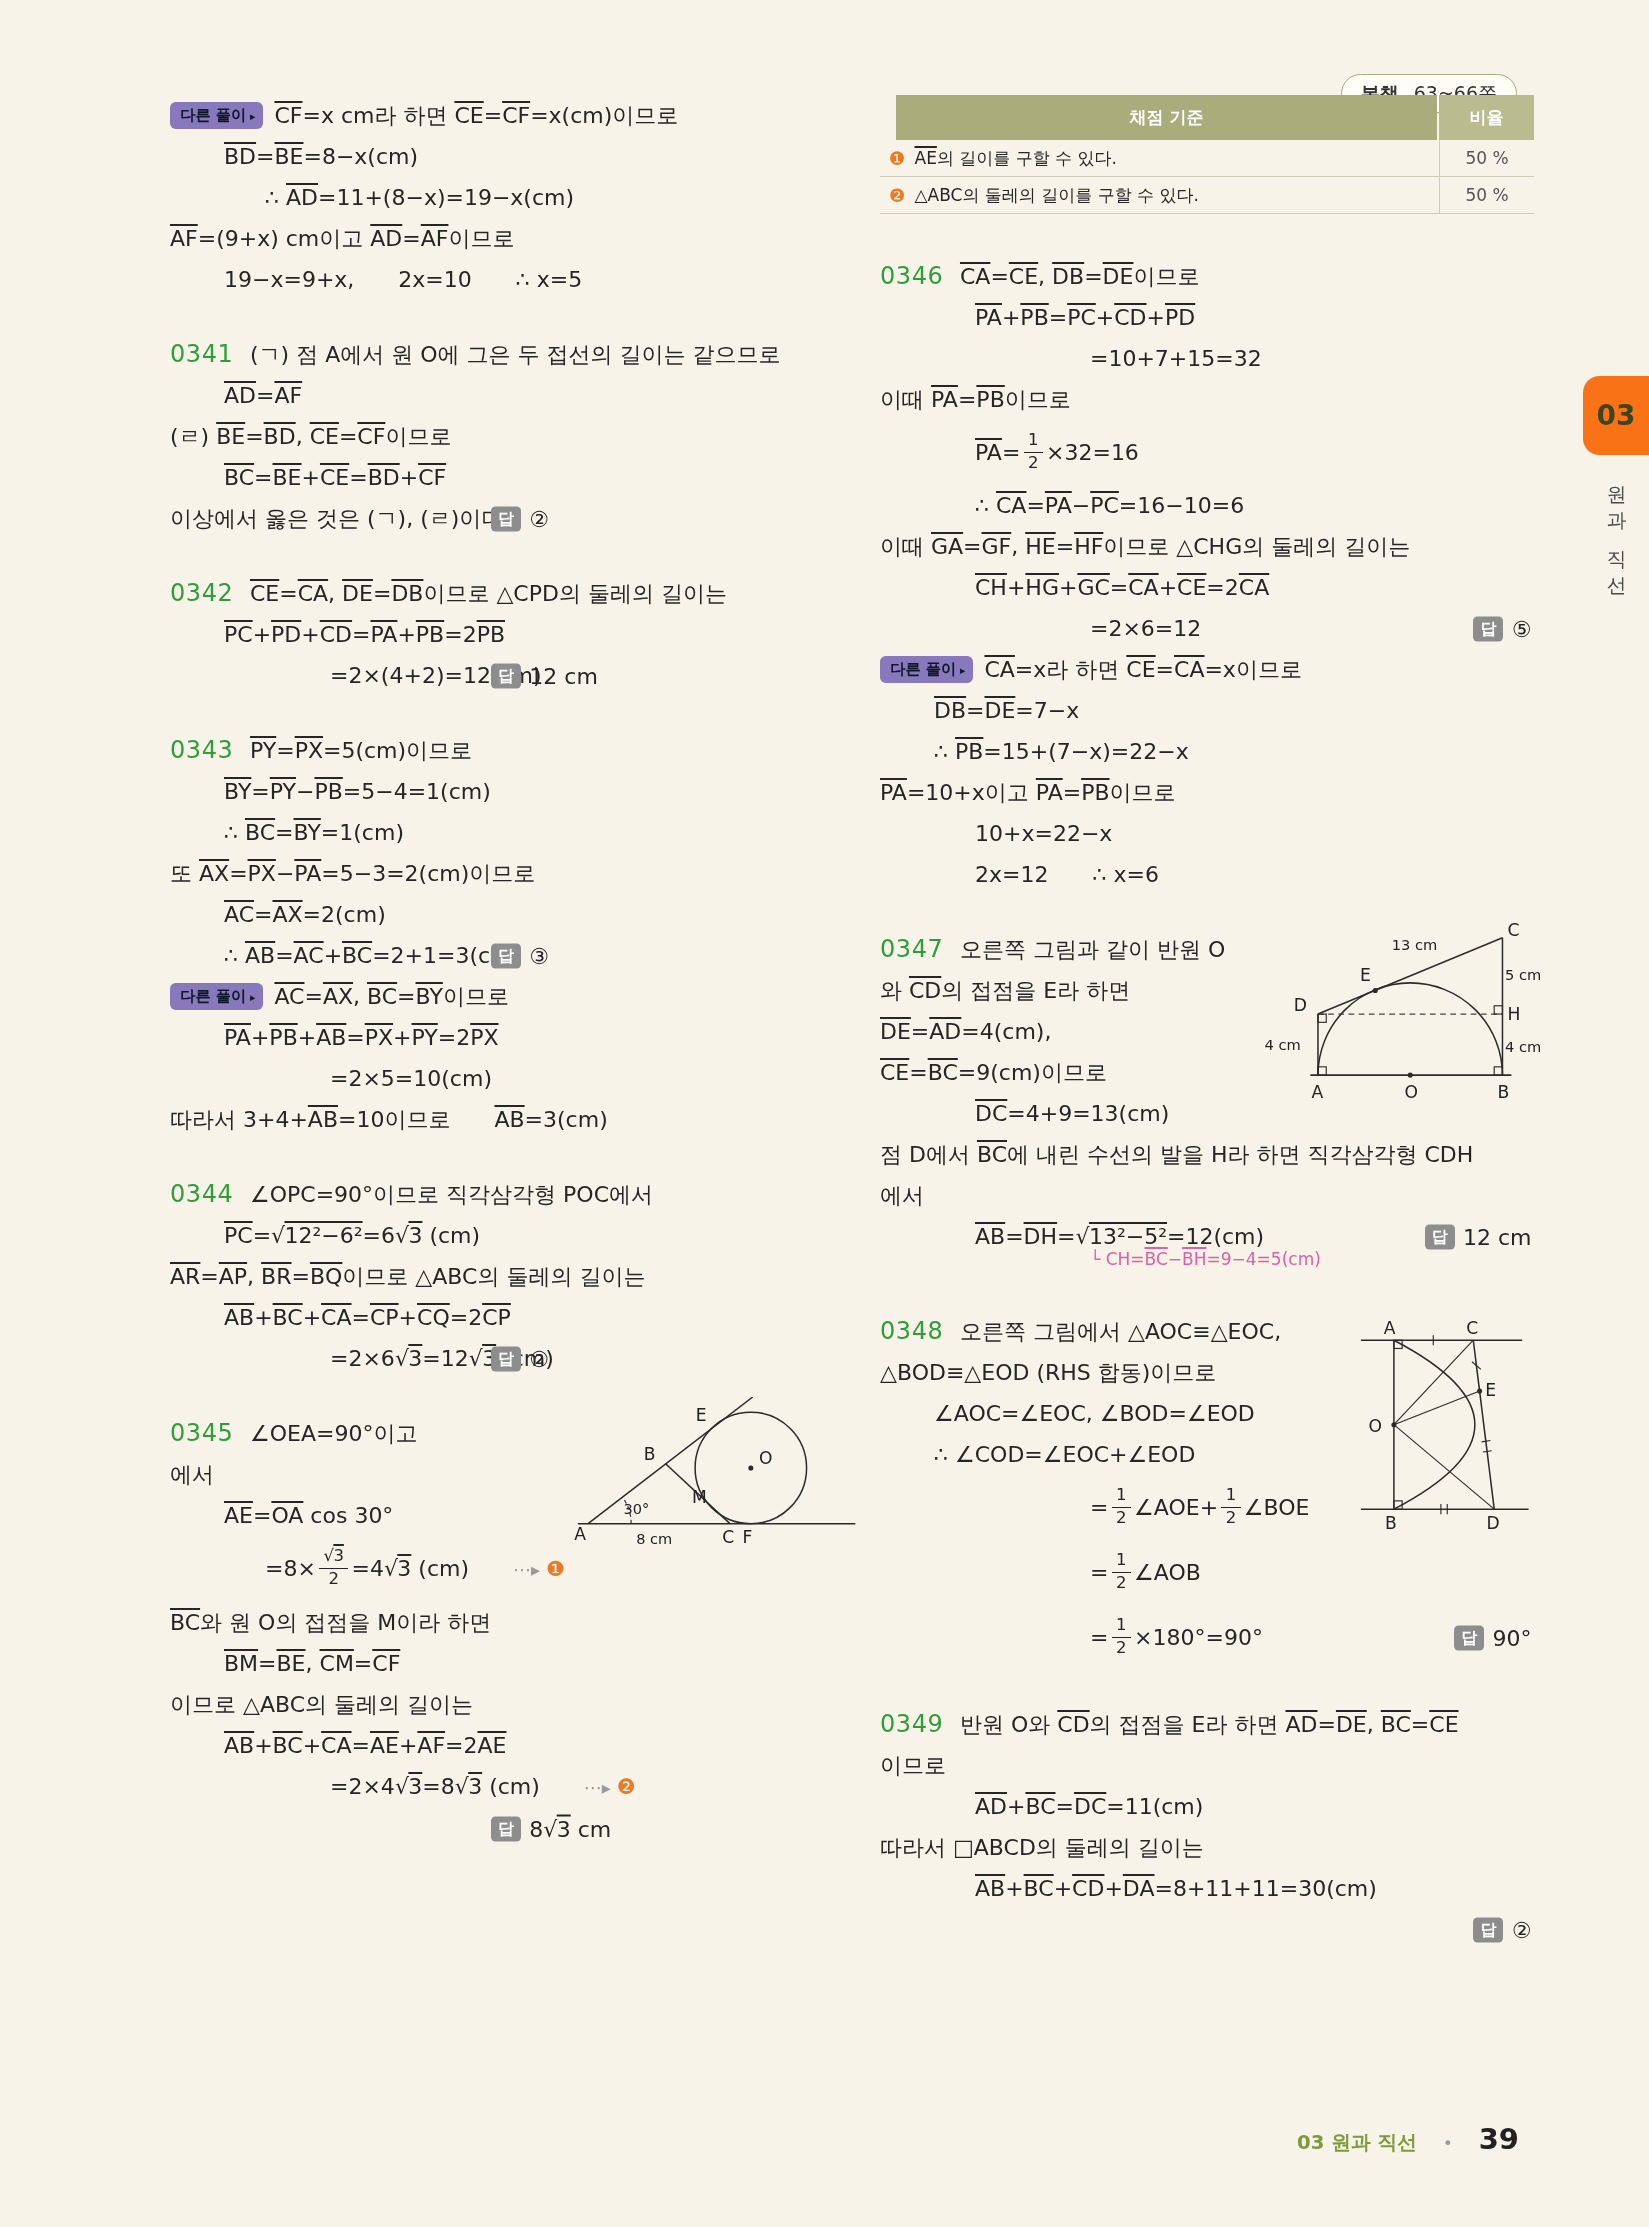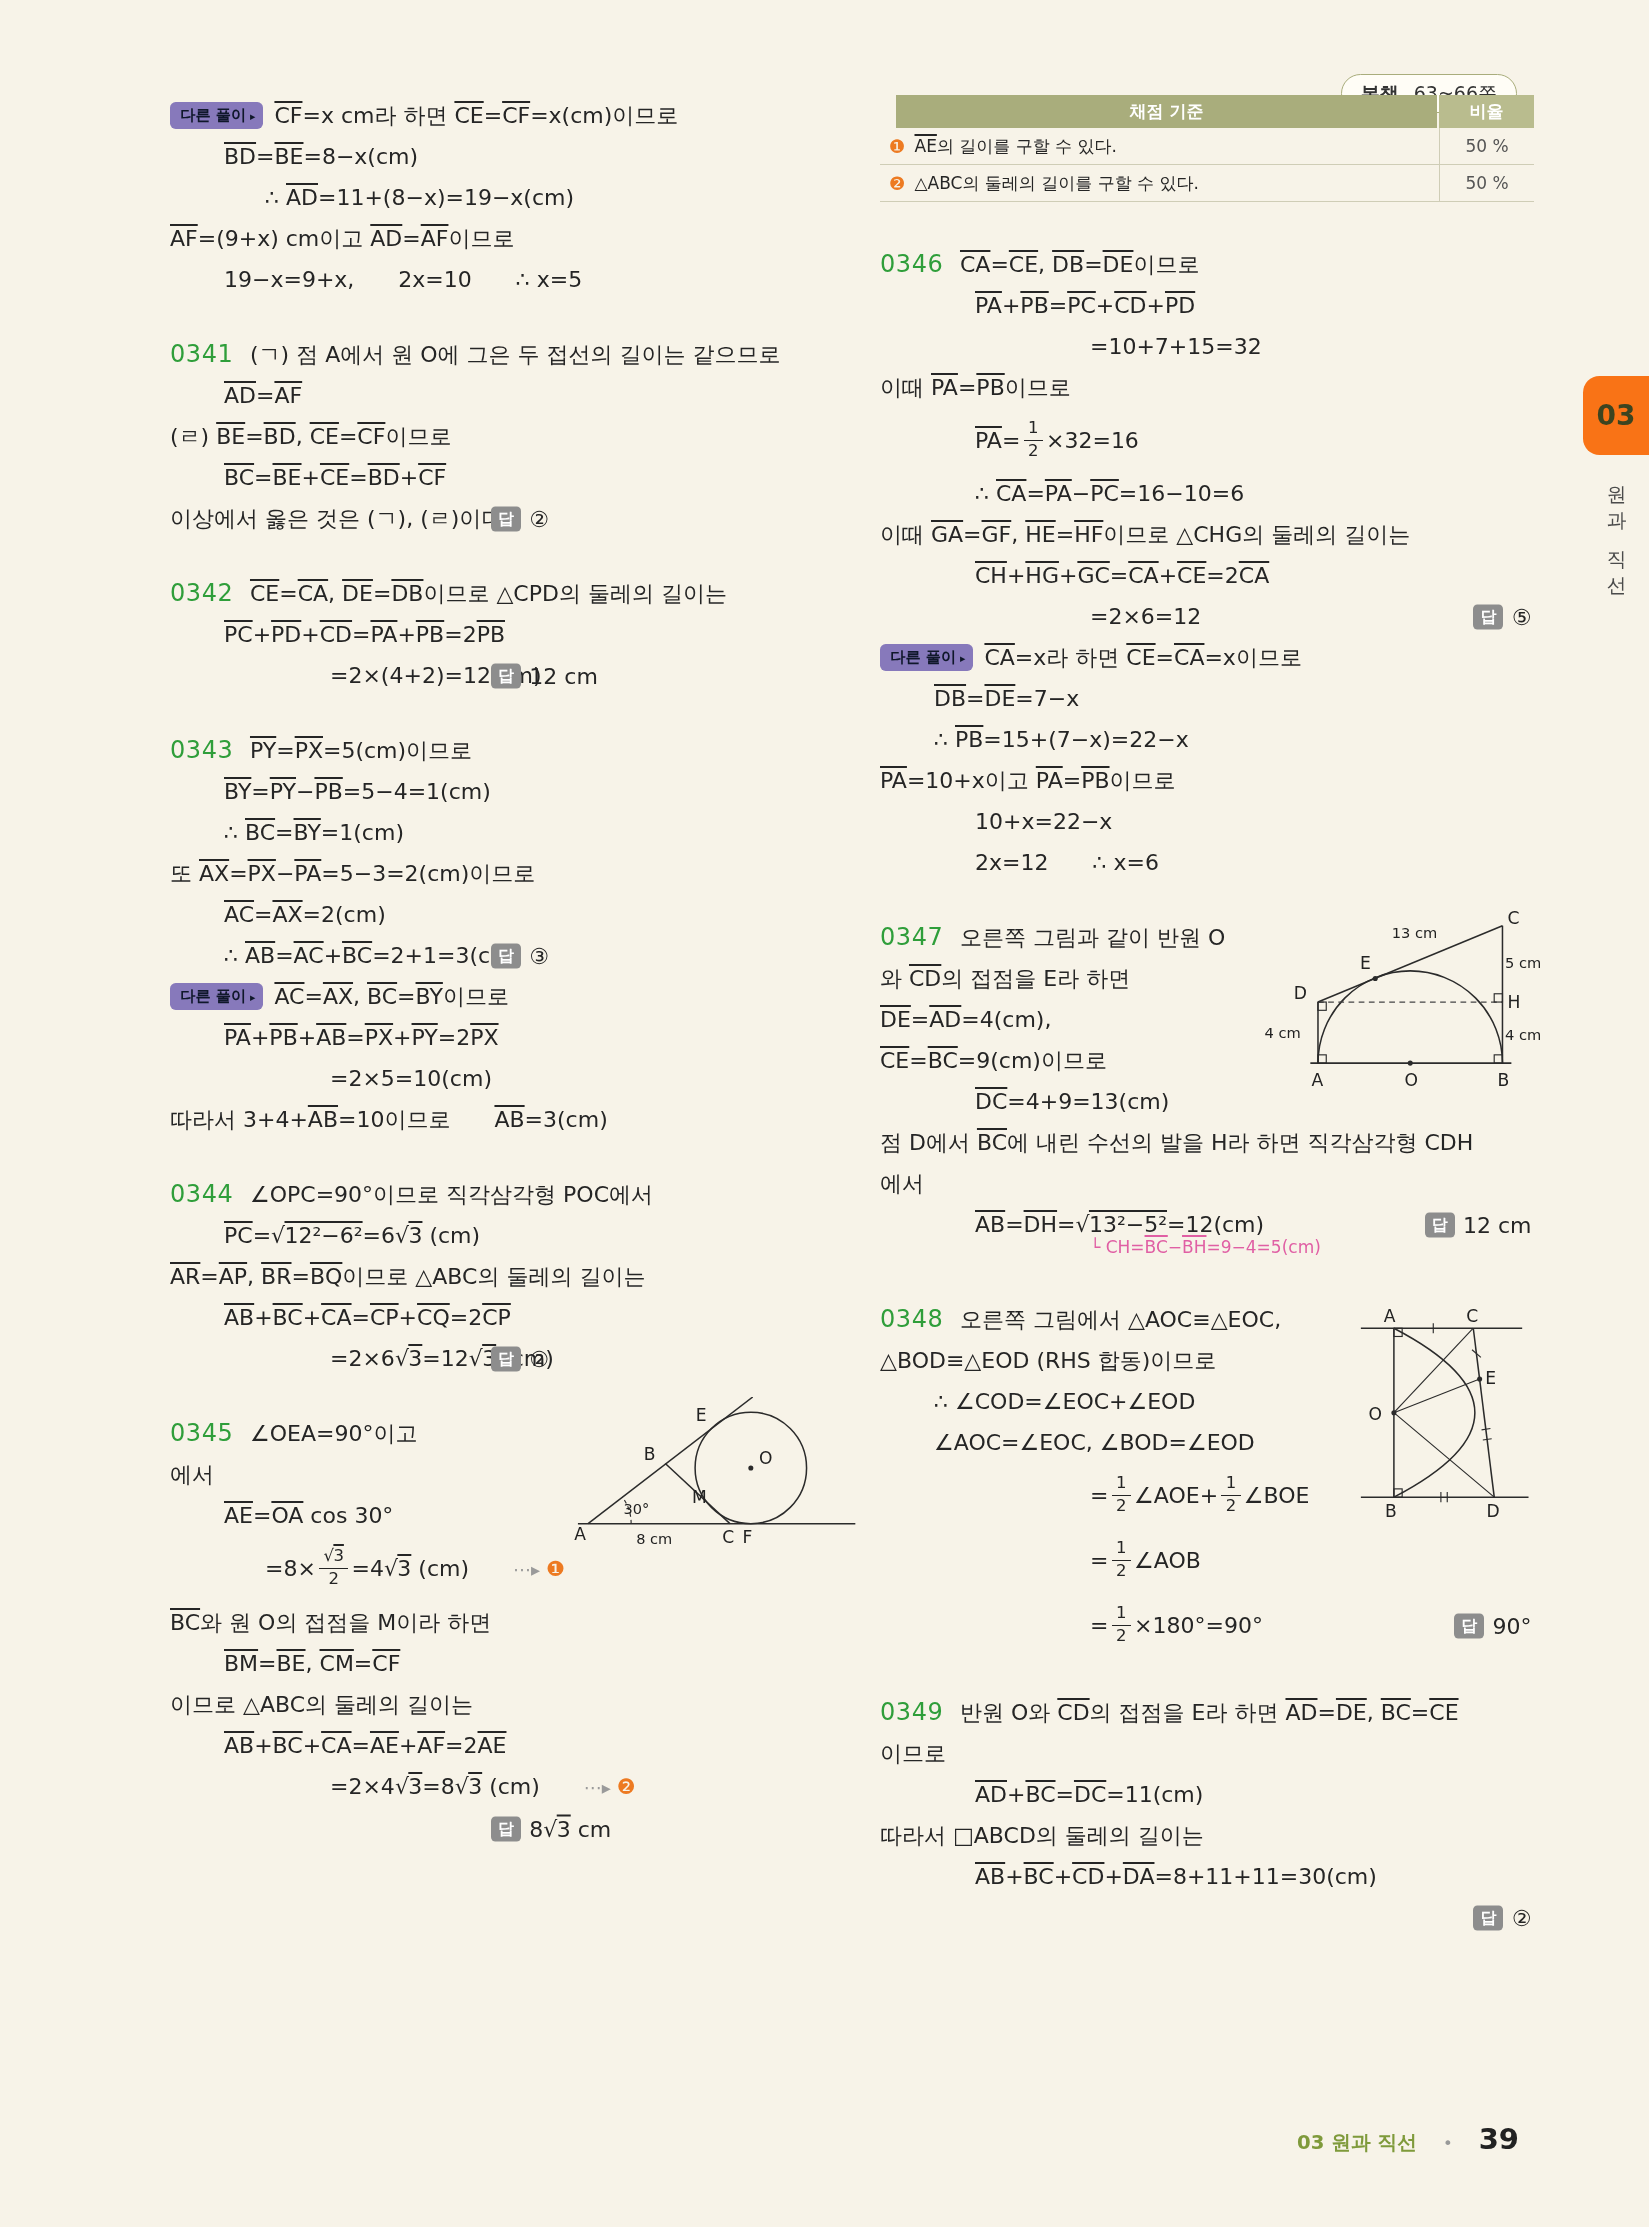--- a/index.html
+++ b/index.html
@@ -33,21 +33,21 @@
   .mark{margin-left:44px;color:#9a9a9a;font-size:18px;}
   .cnum{color:#ed7a21;font-size:21px;}
   .ansl{position:absolute;left:321px;top:50%;transform:translateY(-50%);white-space:nowrap;}
   .ansr{position:absolute;right:2.5px;top:50%;transform:translateY(-50%);white-space:nowrap;}
   .badge-ans{display:inline-block;background:#8d8d8d;color:#fff;font-size:16px;font-weight:bold;
     line-height:1;padding:4.4px 7px 5.1px;border-radius:4.4px;margin-right:8.3px;vertical-align:2.5px;}
   .line.pink{color:#e05fa4;font-size:17px;min-height:29px;line-height:23px;margin-top:-9px;}
 
   
   .grade-table{width:100%;margin-bottom:42px;font-size:17px;}
-  .gt-head{display:flex;height:33px;margin-left:16px;}
+  .gt-head{display:flex;height:45px;margin-left:16px;}
   .gt-h1{flex:1;background:#a9ad7c;color:#fff;display:flex;align-items:center;justify-content:center;font-weight:bold;}
   .gt-h2{width:95px;background:#b9bc8e;color:#fff;display:flex;align-items:center;justify-content:center;font-weight:bold;margin-left:1.9px;}
   .gt-row{display:flex;border-bottom:1.3px solid #cfcdb6;min-height:37px;}
   .gt-c1{flex:1;display:flex;align-items:center;padding-left:9px;gap:9px;}
   .gt-c2{width:95px;display:flex;align-items:center;justify-content:center;border-left:1.3px solid #cfcdb6;color:#555;}
   .gt-mark{color:#ed7a21;font-size:18.4px;}
 
   
   .hbadge{position:absolute;top:74px;right:132px;height:39px;border:1.9px solid #a9ad7c;background:#fffdf6;
     border-radius:21.6px;display:flex;align-items:center;padding:0 19px;font-size:19px;gap:15px;}
@@ -273,22 +273,22 @@
   <text x="94" y="36">A</text>
             <text x="224" y="36">C</text>
             <text x="254" y="134">E</text>
             <text x="70" y="190">O</text>
             <text x="96" y="344">B</text>
             <text x="256" y="344">D</text>
           </svg>
 </div>
         <div class="line"><span class="pnum">0348</span><span class="mtext">오른쪽 그림에서 △AOC≡△EOC,</span></div>
         <div class="line"><span class="mtext">△BOD≡△EOD (RHS 합동)이므로</span></div>
+        <div class="line ind1"><span class="mtext">∠AOC=∠EOC, ∠BOD=∠EOD</span></div>
         <div class="line ind1"><span class="mtext">∴ ∠COD=∠EOC+∠EOD</span></div>
-        <div class="line ind1"><span class="mtext">∠AOC=∠EOC, ∠BOD=∠EOD</span></div>
         <div class="line ind5 tall"><span class="mtext">=<span class="frac">
               <span class="fn">1</span>
               <span class="fd">2</span>
             </span>∠AOE+<span class="frac">
               <span class="fn">1</span>
               <span class="fd">2</span>
             </span>∠BOE</span></div>
         <div class="line ind5 tall"><span class="mtext">=<span class="frac">
               <span class="fn">1</span>
               <span class="fd">2</span>

